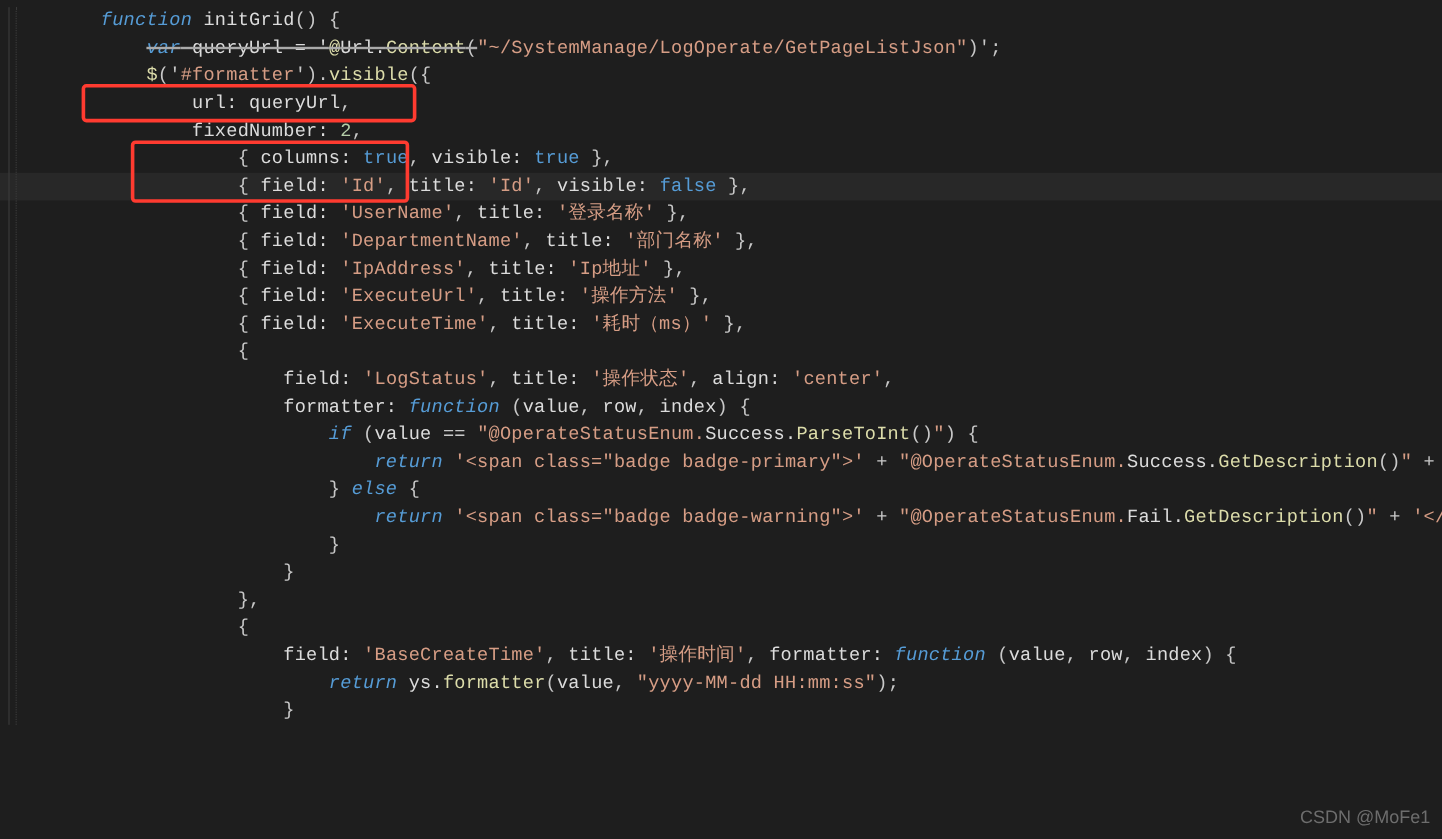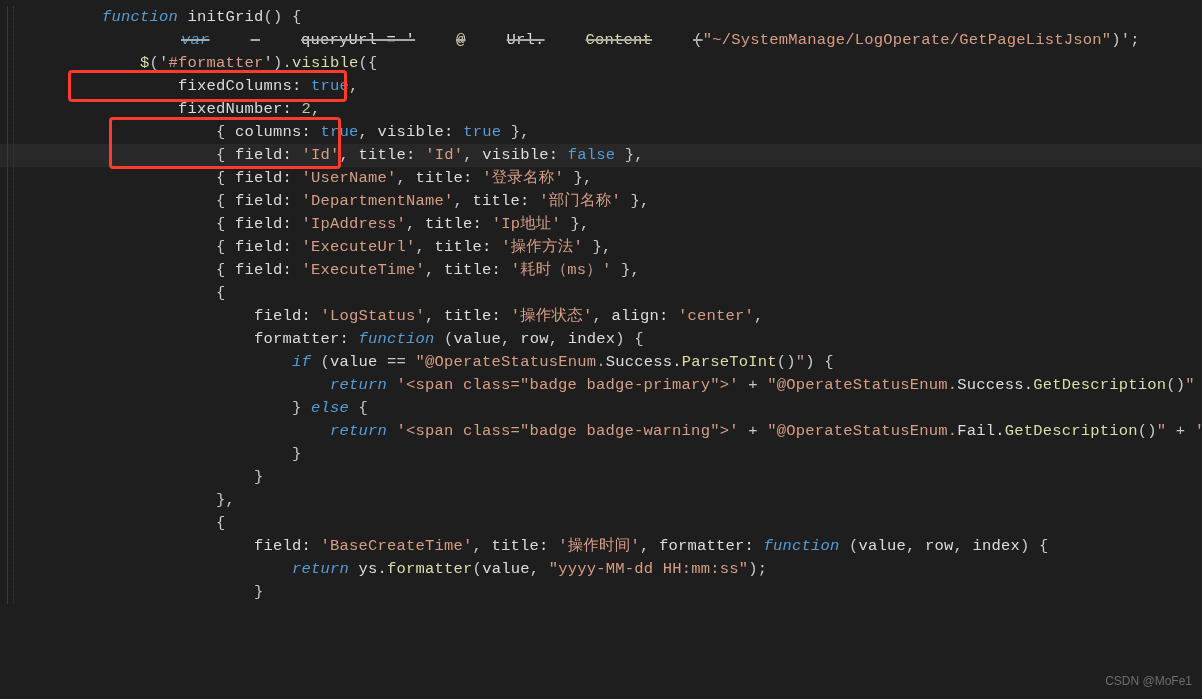--- a/index.html
+++ b/index.html
@@ -18,35 +18,35 @@
     position: relative;
     padding-top: 6px;
   }
   .gutter {
     position: absolute;
     left: 0; top: 6px; bottom: 0;
     width: 14px;
     border-right: 1px dotted #3a3a3a;
   }
   .code-line {
-    padding-left: 64px;
+    padding-left: 46px;
     white-space: pre;
     position: relative;
     height: 23px;
     letter-spacing: 0.2px;
   }
   .kw-blue { color: #569cd6; font-style: italic; }
   .kw-nitl { color: #569cd6; }
   .ident { color: #dcdcdc; }
   .punct { color: #c8c8c8; }
   .str { color: #d69d85; }
   .num { color: #b5cea8; }
   .meth { color: #dcdcaa; }
 
-  .struck { text-decoration: line-through; text-decoration-color: #aaa; text-decoration-thickness: 2px; margin-left: 41px; }
+  .struck { text-decoration: line-through; text-decoration-color: #aaa; text-decoration-thickness: 2px; }
 
   .redbox1 {
     position: absolute;
     left: 68px; top: 70px;
     width: 279px; height: 32px;
     border: 3px solid #ff3b30;
     border-radius: 4px;
   }
   .redbox2 {
     position: absolute;
@@ -64,38 +64,38 @@
   }
   .vbar {
     position: absolute;
     left: 7px; top: 0; bottom: 0;
     width: 1px;
     background: #3a3a3a;
   }
   .watermark {
     position: absolute;
     right: 10px; bottom: 6px;
-    font-size: 12px;
+    font-size: 15px;
     color: #6d6d6d;
     font-family: "Segoe UI", Arial, sans-serif;
   }
 </style>
 </head>
 <body>
 
 <div class="editor">
   <div class="cur-line-hilite"></div>
   <div class="gutter">
     <div class="vbar"></div>
   </div>
   <div id="code-block">
       <div class="code-line"><span class="punct">    </span><span class="kw-blue">function</span><span class="punct"> </span><span class="ident">initGrid</span><span class="punct">() {</span></div>
       <div class="code-line"><span class="punct">        </span><span class="kw-blue struck">var</span><span class="punct struck"> </span><span class="ident struck">queryUrl = '</span><span class="meth struck">@</span><span class="ident struck">Url.</span><span class="meth struck">Content</span><span class="punct struck">(</span><span class="str">"~/SystemManage/LogOperate/GetPageListJson"</span><span class="punct">)';</span></div>
       <div class="code-line"><span class="punct">        </span><span class="meth">$</span><span class="punct">('</span><span class="str">#formatter</span><span class="punct">').</span><span class="meth">visible</span><span class="punct">({</span></div>
-      <div class="code-line"><span class="punct">            </span><span class="ident">fixedColumns:</span><span class="punct"> </span><span class="kw-nitl">true</span><span class="punct">,</span></div>
+      <div class="code-line"><span class="punct">            </span><span class="ident">url:</span><span class="punct"> </span><span class="ident">queryUrl</span><span class="punct">,</span></div>
       <div class="code-line"><span class="punct">            </span><span class="ident">fixedNumber:</span><span class="punct"> </span><span class="num">2</span><span class="punct">,</span></div>
       <div class="code-line"><span class="punct">                { </span><span class="ident">columns:</span><span class="punct"> </span><span class="kw-nitl">true</span><span class="punct">, </span><span class="ident">visible:</span><span class="punct"> </span><span class="kw-nitl">true</span><span class="punct"> },</span></div>
       <div class="code-line"><span class="punct">                { </span><span class="ident">field:</span><span class="punct"> </span><span class="str">'Id'</span><span class="punct">, </span><span class="ident">title:</span><span class="punct"> </span><span class="str">'Id'</span><span class="punct">, </span><span class="ident">visible:</span><span class="punct"> </span><span class="kw-nitl">false</span><span class="punct"> },</span></div>
       <div class="code-line"><span class="punct">                { </span><span class="ident">field:</span><span class="punct"> </span><span class="str">'UserName'</span><span class="punct">, </span><span class="ident">title:</span><span class="punct"> </span><span class="str">'登录名称'</span><span class="punct"> },</span></div>
       <div class="code-line"><span class="punct">                { </span><span class="ident">field:</span><span class="punct"> </span><span class="str">'DepartmentName'</span><span class="punct">, </span><span class="ident">title:</span><span class="punct"> </span><span class="str">'部门名称'</span><span class="punct"> },</span></div>
       <div class="code-line"><span class="punct">                { </span><span class="ident">field:</span><span class="punct"> </span><span class="str">'IpAddress'</span><span class="punct">, </span><span class="ident">title:</span><span class="punct"> </span><span class="str">'Ip地址'</span><span class="punct"> },</span></div>
       <div class="code-line"><span class="punct">                { </span><span class="ident">field:</span><span class="punct"> </span><span class="str">'ExecuteUrl'</span><span class="punct">, </span><span class="ident">title:</span><span class="punct"> </span><span class="str">'操作方法'</span><span class="punct"> },</span></div>
       <div class="code-line"><span class="punct">                { </span><span class="ident">field:</span><span class="punct"> </span><span class="str">'ExecuteTime'</span><span class="punct">, </span><span class="ident">title:</span><span class="punct"> </span><span class="str">'耗时（ms）'</span><span class="punct"> },</span></div>
       <div class="code-line"><span class="punct">                {</span></div>
       <div class="code-line"><span class="punct">                    </span><span class="ident">field:</span><span class="punct"> </span><span class="str">'LogStatus'</span><span class="punct">, </span><span class="ident">title:</span><span class="punct"> </span><span class="str">'操作状态'</span><span class="punct">, </span><span class="ident">align:</span><span class="punct"> </span><span class="str">'center'</span><span class="punct">,</span></div>

